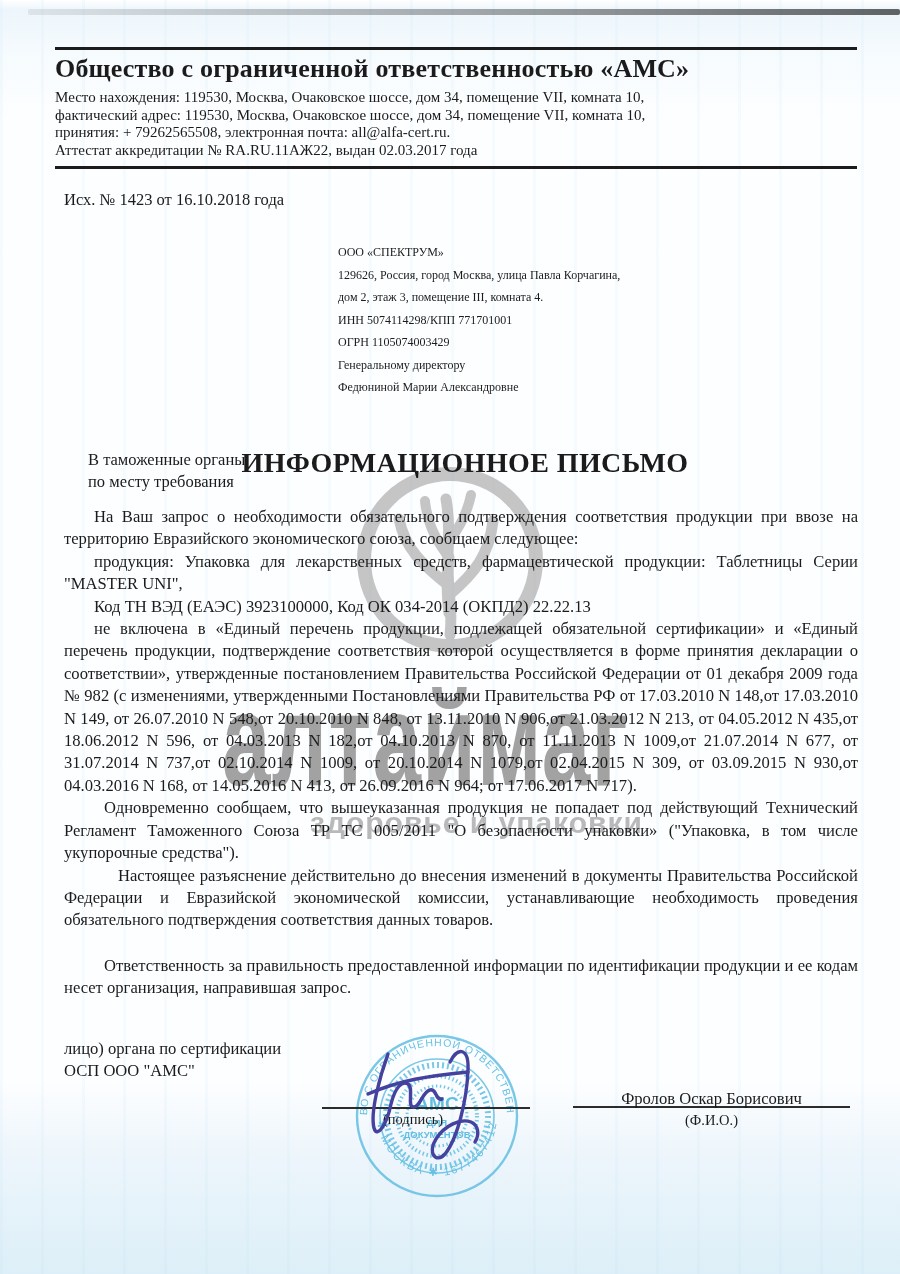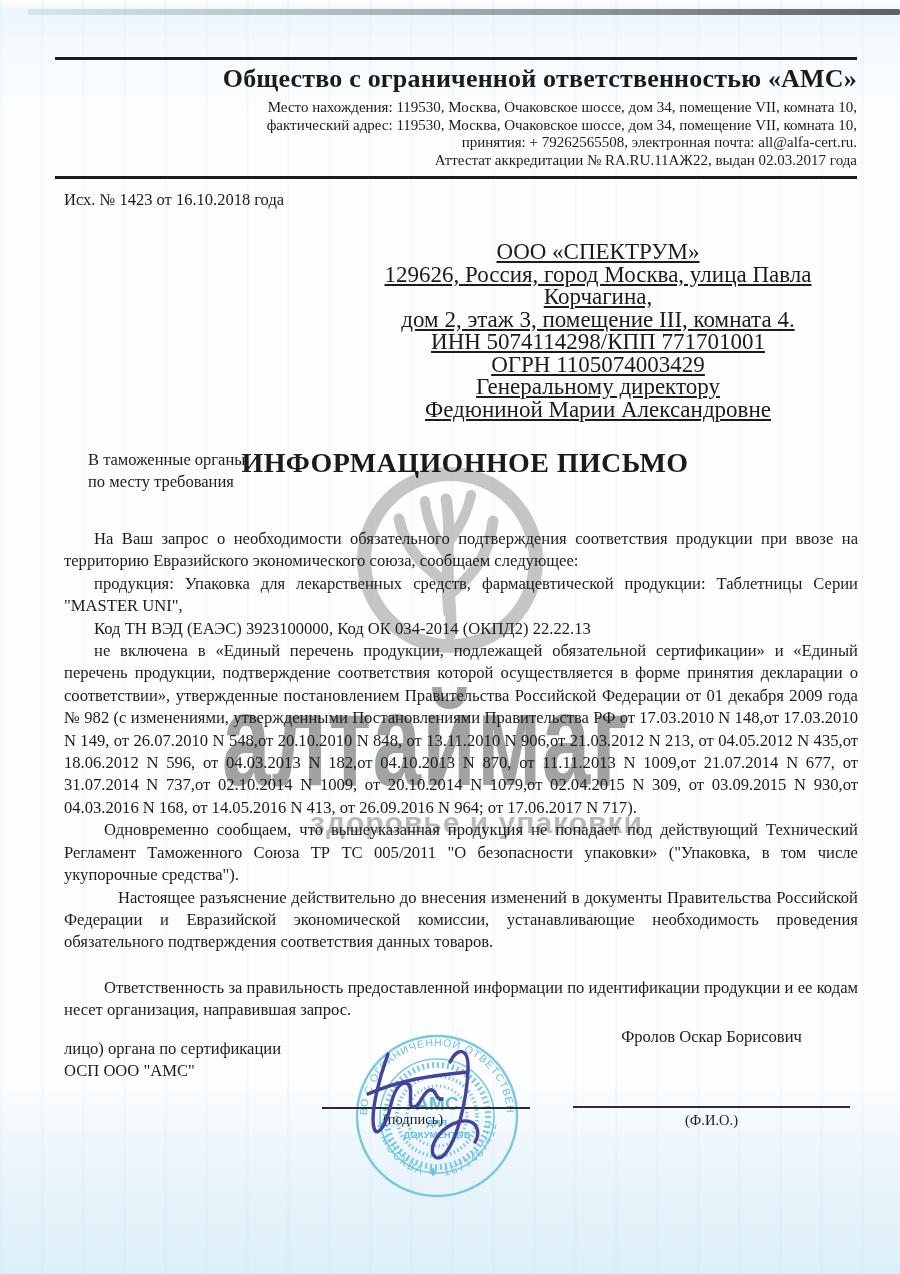--- a/index.html
+++ b/index.html
@@ -19,36 +19,36 @@
     background:repeating-linear-gradient(90deg,
       rgba(176,219,241,0.10) 0 3px, rgba(255,255,255,0) 3px 41px);
   }
   .top-edge{
     position:absolute;top:9px;left:28px;right:0;height:6px;z-index:1;
     background:linear-gradient(90deg, rgba(70,70,70,0.10), rgba(45,45,45,0.45) 60%, rgba(35,35,35,0.7));
     border-radius:2px;
   }
   
   .header{
-    position:absolute;left:55px;top:57px;width:802px;z-index:2;
+    position:absolute;left:55px;top:47px;width:802px;z-index:2;
     border-top:3px solid #1c1c1c;border-bottom:3px solid #1c1c1c;
-    text-align:right;padding:2px 0 7px;
+    text-align:left;padding:2px 0 7px;
   }
   .org-name{font-size:26px;font-weight:bold;margin:2px 0 5px;letter-spacing:0.2px;}
   .header-line{font-size:15px;line-height:17.5px;}
   
   .ref-line{position:absolute;left:64px;top:190px;font-size:16.5px;z-index:2;}
-  .recipient{position:absolute;right:42px;top:241px;width:520px;text-align:center;
-    font-size:23px;line-height:22.5px;z-index:2;text-decoration:underline;}
+  .recipient{position:absolute;right:42px;top:241px;width:520px;text-align:left;
+    font-size:12px;line-height:22.5px;z-index:2;}
   
   .letter-title{position:absolute;left:65px;top:414px;width:800px;text-align:center;
     font-weight:bold;font-size:28px;letter-spacing:0.4px;z-index:2;margin-top:33px;}
   .addressee{position:absolute;left:88px;top:449px;font-size:16.5px;line-height:22px;z-index:2;}
   
-  .body-text{position:absolute;left:64px;top:528px;width:794px;z-index:2;}
+  .body-text{position:absolute;left:64px;top:506px;width:794px;z-index:2;}
   .body-text p{margin:0;font-size:16.6px;line-height:22.4px;text-align:justify;}
   .p-ind{text-indent:30px;}
   .p-ind-md{text-indent:40px;}
   .p-ind-lg{text-indent:54px;}
   .p-left{text-align:center;}
   .p-gap{margin-top:23px !important;}
   
   .wm-logo{position:absolute;left:353px;top:463px;width:194px;height:194px;z-index:1;opacity:0.5;}
   .wm-brand{
     position:absolute;left:222px;top:674px;z-index:1;
@@ -64,21 +64,21 @@
     color:rgba(158,158,158,0.72);white-space:nowrap;
   }
   
   .sig-left{position:absolute;left:64px;top:1038px;font-size:16.6px;line-height:21.5px;z-index:2;}
   .sig-line{position:absolute;height:2px;background:#2c2c2c;z-index:2;}
   .sig-line-left{left:322px;top:1107px;width:208px;}
   .sig-line-right{left:573px;top:1106px;width:277px;}
   .sig-caption{position:absolute;text-align:center;font-size:14.5px;z-index:3;}
   .cap-podpis{left:309px;top:1111px;width:208px;}
   .cap-fio{left:573px;top:1112px;width:277px;}
-  .sig-name{position:absolute;left:573px;top:1027px;width:277px;text-align:center;font-size:16.6px;z-index:2;}
+  .sig-name{position:absolute;left:573px;top:1089px;width:277px;text-align:center;font-size:16.6px;z-index:2;}
   .stamp{position:absolute;left:353px;top:1032px;width:168px;height:168px;z-index:1;opacity:0.92;}
   .ink{position:absolute;left:350px;top:1040px;width:170px;height:128px;z-index:4;}
 </style>
 </head>
 <body>
 
 <div class="page">
   <div class="streaks"></div>
   <div class="top-edge"></div>
 

